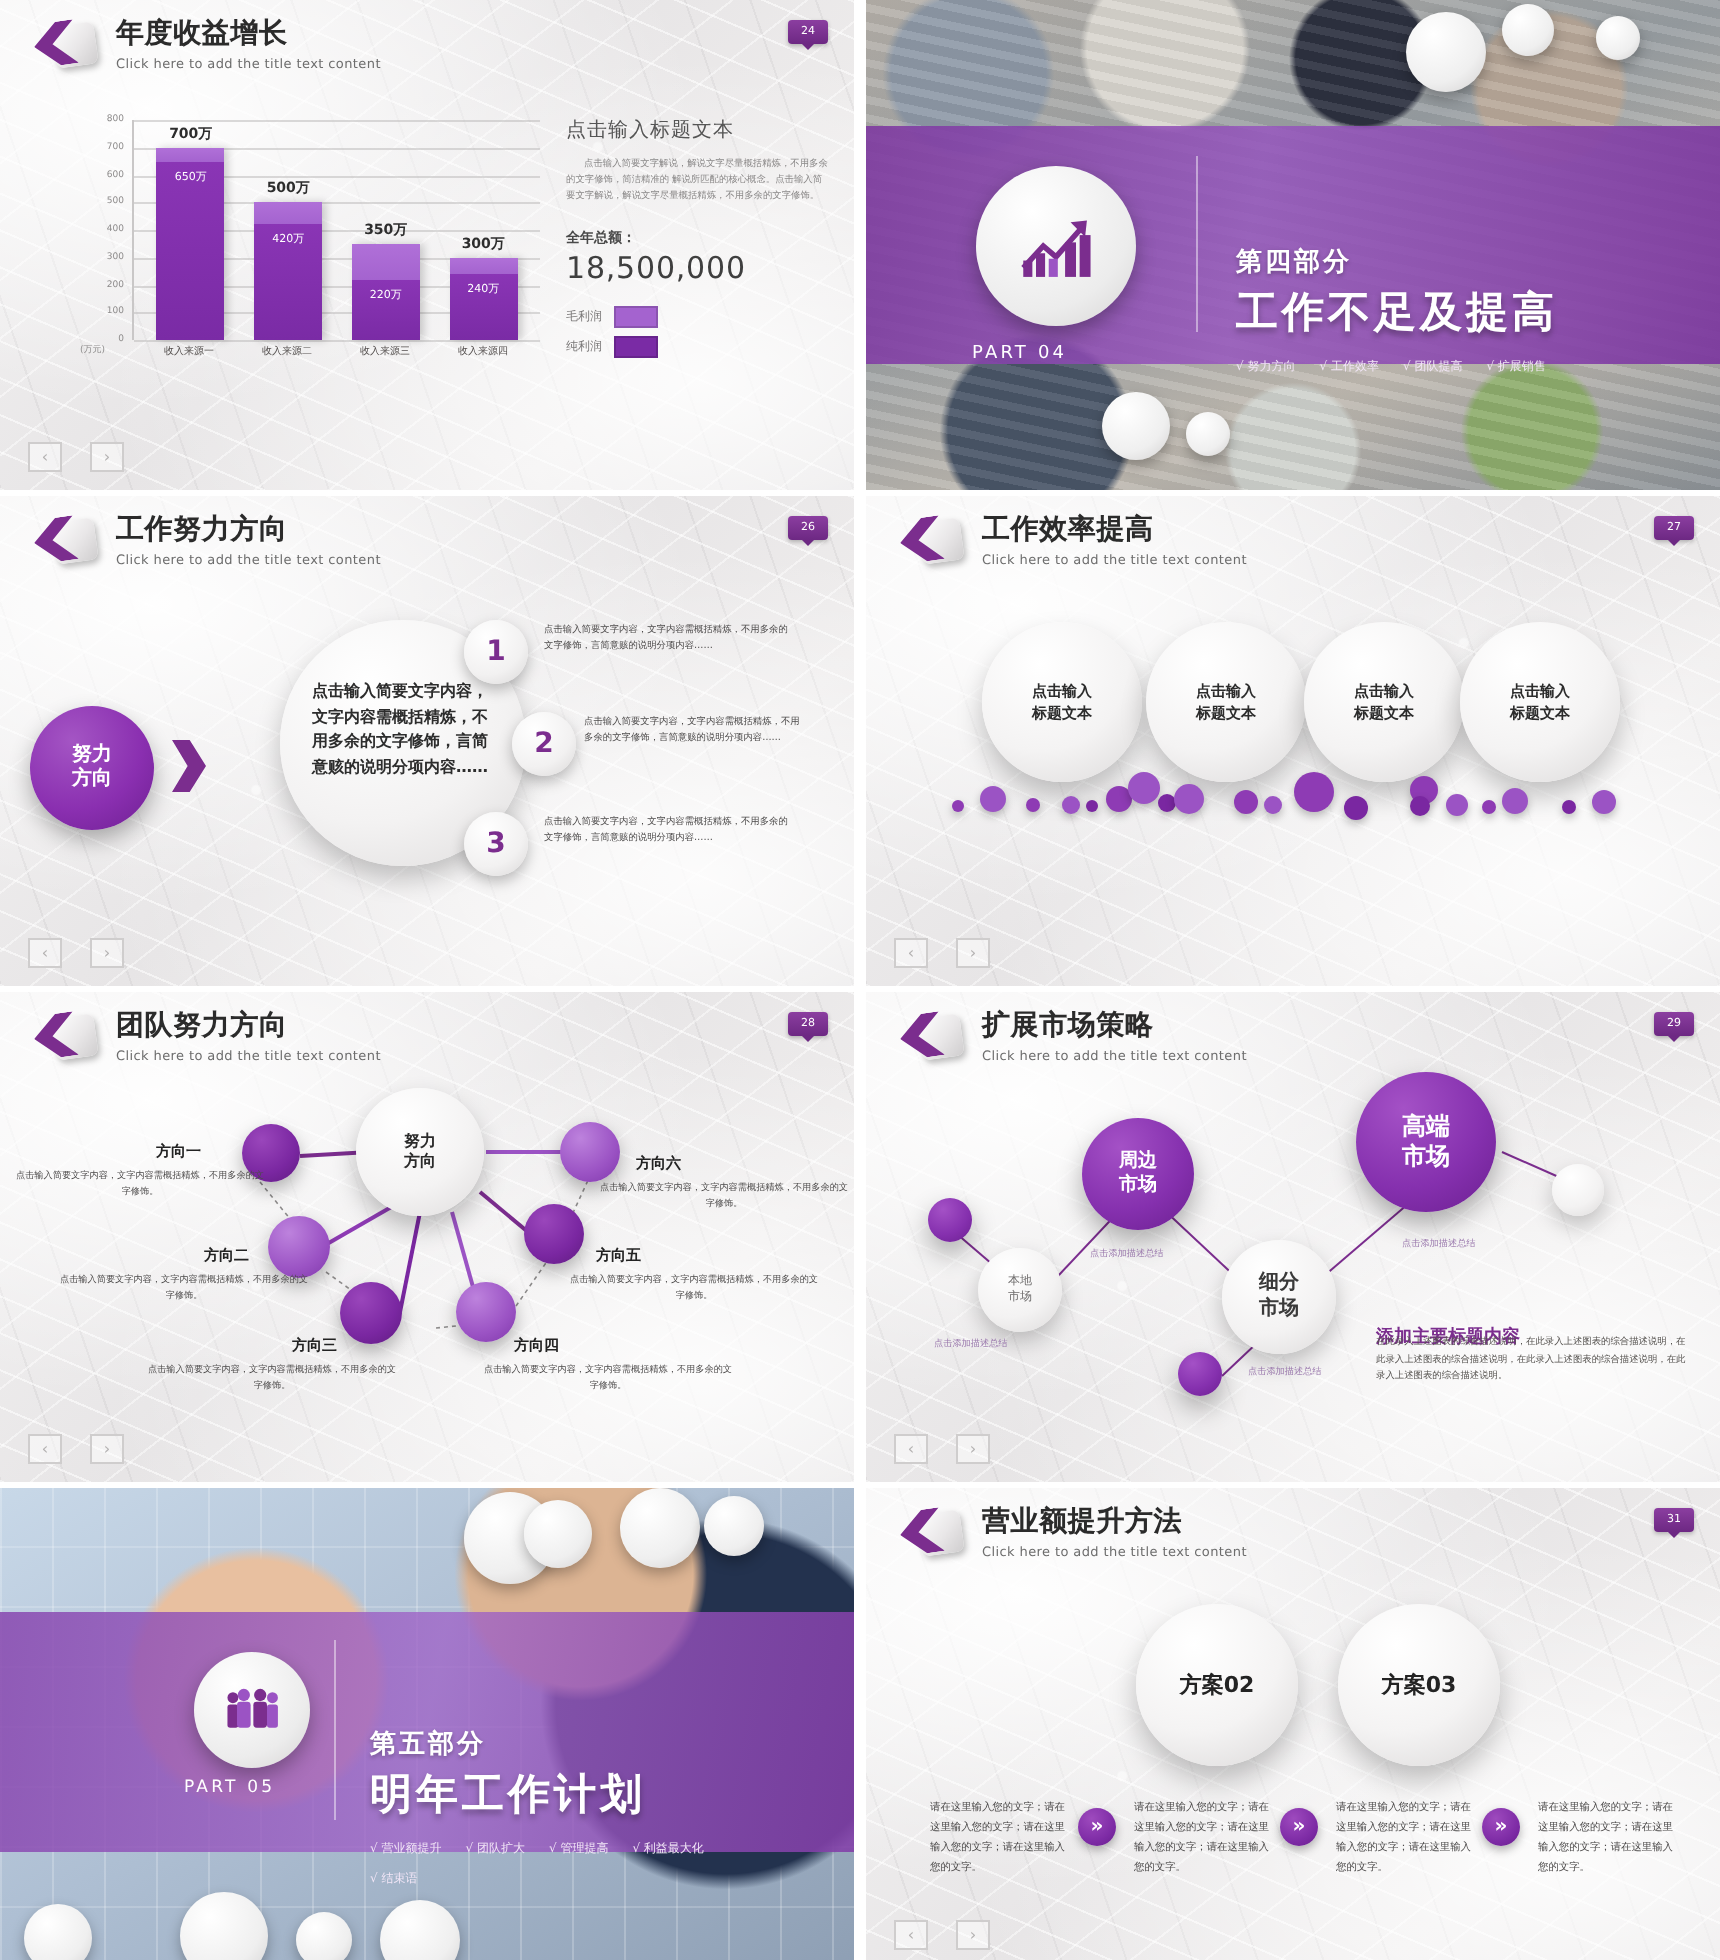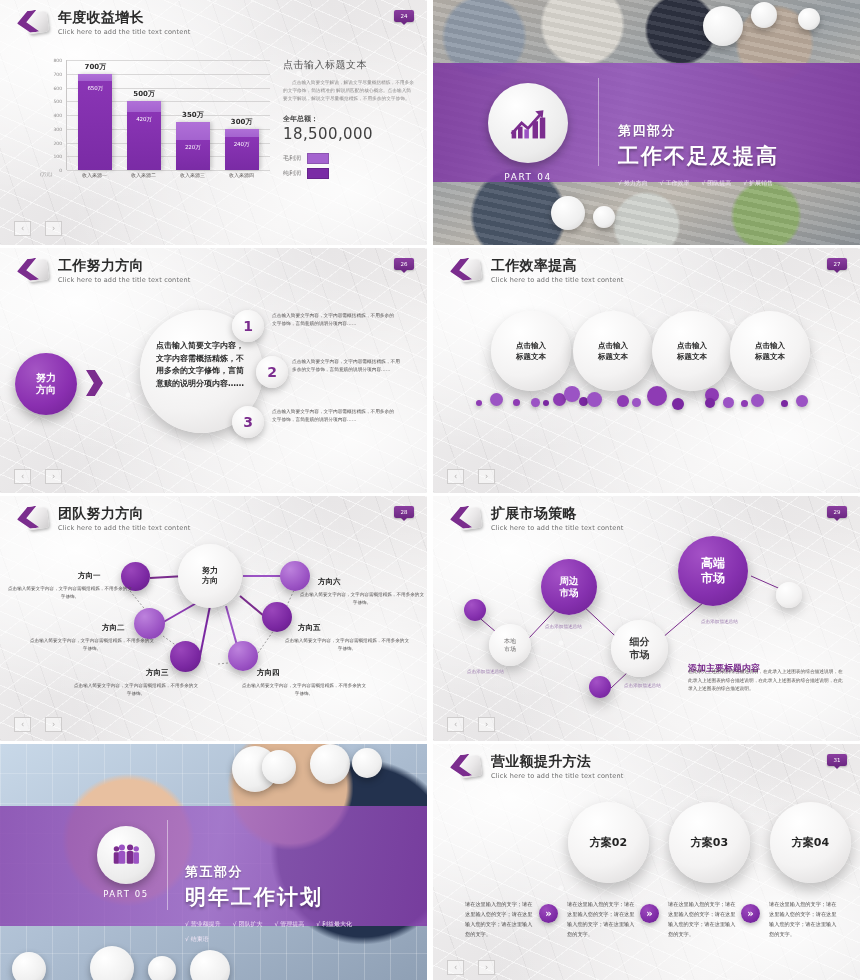--- a/index.html
+++ b/index.html
@@ -104,21 +104,21 @@
         background:linear-gradient(100deg,rgba(135,70,175,.85),rgba(160,100,200,.78) 50%,rgba(130,62,168,.88));}
   .pcircle{position:absolute;left:55px;top:83px;width:80px;height:80px;border-radius:50%;
         background:radial-gradient(circle at 35% 28%,#ffffff,#ececec 65%,#d5d3d3);
         box-shadow:0 4px 10px rgba(0,0,0,.3);display:flex;align-items:center;justify-content:center;}
   .pcircle svg{width:44px;height:40px;}
   .ptxt{position:absolute;left:185px;top:82px;color:#fff;margin-top:40px;}
   .ptxt .pa{font-size:13px;font-weight:bold;letter-spacing:1.5px;text-shadow:0 1px 2px rgba(0,0,0,.3);}
   .ptxt .pb{font-size:21px;font-weight:bold;letter-spacing:2px;margin-top:2px;text-shadow:0 2px 3px rgba(0,0,0,.35);}
   .pbul{margin-top:9px;display:flex;flex-wrap:wrap;width:195px;}
   .pbul span{font-size:6px;margin-right:12px;margin-bottom:6px;color:#f2e6f7;white-space:nowrap;}
-  .partno{position:absolute;left:53px;top:172px;width:84px;text-align:center;color:#fff;
+  .partno{position:absolute;left:53px;top:172px;width:84px;color:#fff;
         font-size:9px;letter-spacing:1.6px;}
   .vline{position:absolute;left:165px;top:78px;width:1px;height:88px;background:rgba(255,255,255,.45);}
   .deco-dot{position:absolute;border-radius:50%;
         background:radial-gradient(circle at 34% 28%,#ffffff,#efefef 62%,#d2d0d0);
         box-shadow:0 3px 7px rgba(0,0,0,.28);}
 
   
   .bigball{position:absolute;left:15px;top:105px;width:62px;height:62px;border-radius:50%;
         background:radial-gradient(circle at 34% 28%,#a455c4,#8a2fb0 58%,#6e1f92);
         box-shadow:0 5px 11px rgba(0,0,0,.3);display:flex;align-items:center;justify-content:center;
@@ -597,23 +597,20 @@
       </div>
     </div>
     <div class="pbadge">31</div>
 
     <div class="pl" style="left:135px;">
       <span>方案02</span>
       </div>
     <div class="pl" style="left:236px;">
       <span>方案03</span>
       </div>
-    <div class="pl" style="left:337px;">
-      <span>方案04</span>
-      </div>
 
     <div class="pbody" style="left:32px;">请在这里输入您的文字；请在这里输入您的文字；请在这里输入您的文字；请在这里输入您的文字。</div>
     <div class="pbody" style="left:134px;">请在这里输入您的文字；请在这里输入您的文字；请在这里输入您的文字；请在这里输入您的文字。</div>
     <div class="pbody" style="left:235px;">请在这里输入您的文字；请在这里输入您的文字；请在这里输入您的文字；请在这里输入您的文字。</div>
     <div class="pbody" style="left:336px;">请在这里输入您的文字；请在这里输入您的文字；请在这里输入您的文字；请在这里输入您的文字。</div>
 
     <div class="chevbtn" style="left:106px;">»</div>
     <div class="chevbtn" style="left:207px;">»</div>
     <div class="chevbtn" style="left:308px;">»</div>
 

